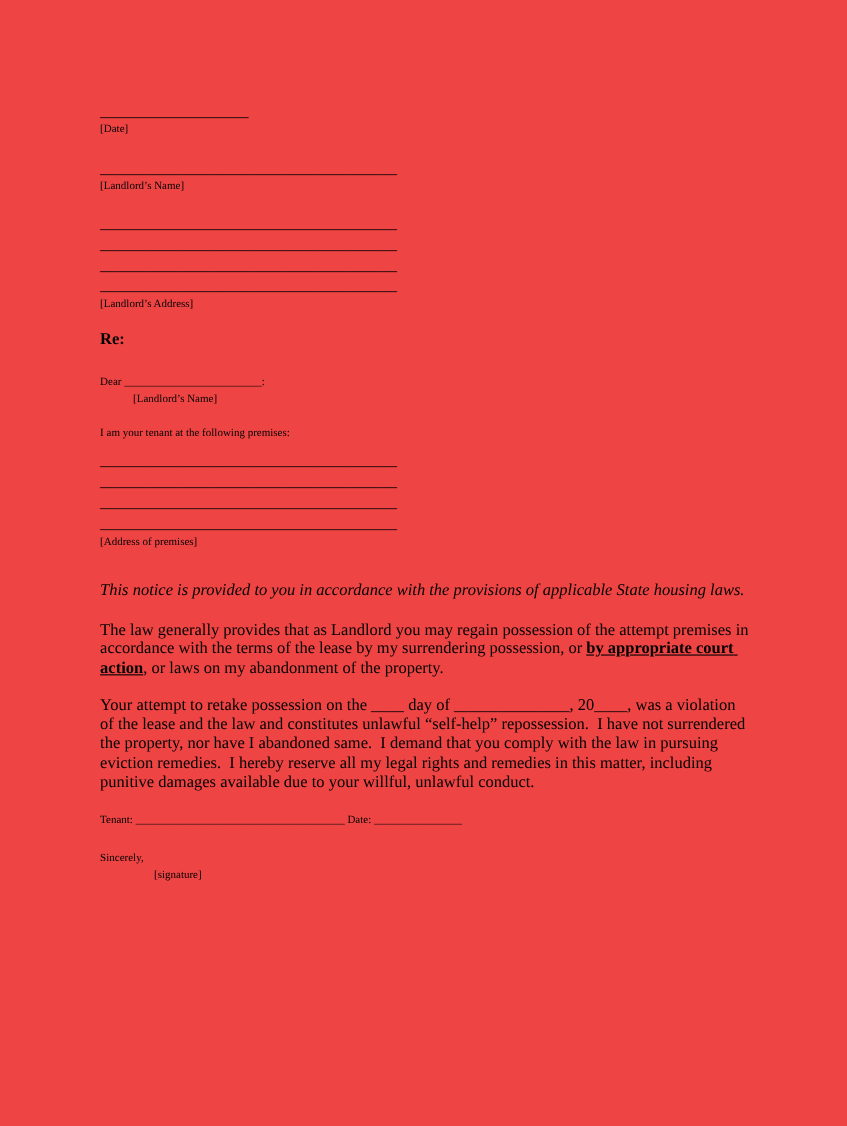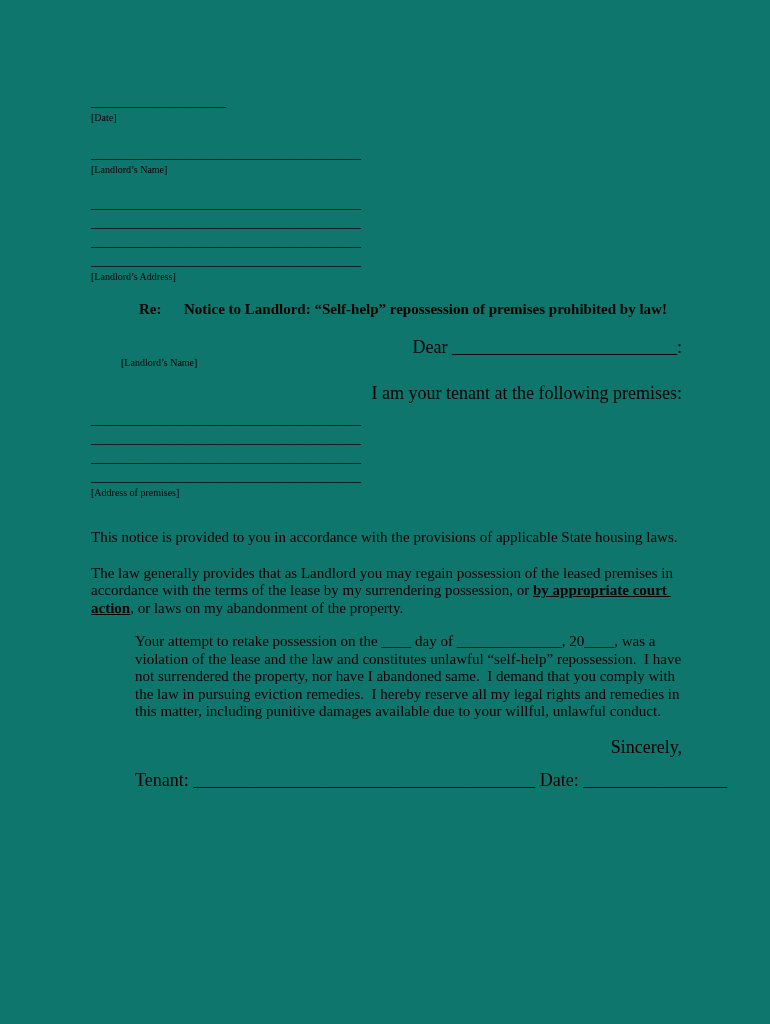--- a/index.html
+++ b/index.html
@@ -9,46 +9,44 @@
   }
   body {
     font-family: "Liberation Serif", serif;
     color: #000000;
     -webkit-font-smoothing: antialiased;
   }
   .page {
     position: relative;
     width: 770px;
     height: 1024px;
-    background: #0f766e;
+    background: #ef4444;
     padding: 92px 88px 40px 91px;
     overflow: hidden;
   }
   .line {
-    font-size: 18px;
+    font-size: 10px;
     line-height: 17px;
     white-space: pre;
-    text-align: right;
   }
   .blank-row {
     font-size: 15px;
     line-height: 19px;
     white-space: pre;
   }
   .bracket-label {
     font-size: 10px;
     line-height: 13px;
   }
   .re-line {
     font-weight: bold;
     font-size: 15px;
     line-height: 18px;
     margin-top: 17px;
     display: flex;
-    margin-left: 48px;
   }
   .re-prefix {
     display: inline-block;
     width: 45px;
     flex: 0 0 45px;
   }
   .salutation {
     margin-top: 21px;
   }
   .indent-30 { padding-left: 30px; }
@@ -57,24 +55,24 @@
     font-size: 15px;
     line-height: 17.5px;
     white-space: pre-wrap;
     max-width: 590px;
   }
   .bold-underline {
     font-weight: bold;
     text-decoration: underline;
   }
   .mt8  { margin-top: 8px; }
-  .mt16 { margin-top: 16px; margin-left: 44px; }
+  .mt16 { margin-top: 16px; }
   .mt18 { margin-top: 18px; }
   .mt20 { margin-top: 20px; }
-  .mt30 { margin-top: 30px; }
+  .mt30 { margin-top: 30px; font-style: italic; }
 </style>
 </head>
 <body>
 
 <div class="page">
 
   <div class="blank-row">__________________</div>
   <div class="bracket-label">[Date]</div>
 
   <div class="blank-row mt20">____________________________________</div>
@@ -83,38 +81,38 @@
   <div class="mt18">
     <div class="blank-row">____________________________________</div>
     <div class="blank-row">____________________________________</div>
     <div class="blank-row">____________________________________</div>
     <div class="blank-row">____________________________________</div>
     <div class="bracket-label">[Landlord’s Address]</div>
   </div>
 
   <div class="re-line">
     <span class="re-prefix">Re:</span>
-    <span>Notice to Landlord: “Self-help” repossession of premises prohibited by law!</span>
   </div>
 
   <div class="line salutation"><span>Dear </span><span>_________________________</span><span>:</span></div>
   <div class="bracket-label indent-30">[Landlord’s Name]</div>
 
   <div class="line mt16">I am your tenant at the following premises:</div>
   <div class="mt8">
     <div class="blank-row">____________________________________</div>
     <div class="blank-row">____________________________________</div>
     <div class="blank-row">____________________________________</div>
     <div class="blank-row">____________________________________</div>
     <div class="bracket-label">[Address of premises]</div>
   </div>
 
   <div class="para mt30">This notice is provided to you in accordance with the provisions of applicable State housing laws.</div>
 
-  <div class="para mt18"><span>The law generally provides that as Landlord you may regain possession of the leased premises in accordance with the terms of the lease by my surrendering possession, or </span><span class="bold-underline">by appropriate court action</span><span>, or laws on my abandonment of the property.</span></div>
+  <div class="para mt18"><span>The law generally provides that as Landlord you may regain possession of the attempt premises in accordance with the terms of the lease by my surrendering possession, or </span><span class="bold-underline">by appropriate court action</span><span>, or laws on my abandonment of the property.</span></div>
 
   <div class="para mt16">Your attempt to retake possession on the ____ day of ______________, 20____, was a violation of the lease and the law and constitutes unlawful “self-help” repossession.  I have not surrendered the property, nor have I abandoned same.  I demand that you comply with the law in pursuing eviction remedies.  I hereby reserve all my legal rights and remedies in this matter, including punitive damages available due to your willful, unlawful conduct.</div>
 
+  <div class="line mt16"><span>Tenant: </span><span>______________________________________</span><span> Date: </span><span>________________</span></div>
+
   <div class="line mt18">Sincerely,</div>
-
-  <div class="line mt16"><span>Tenant: </span><span>______________________________________</span><span> Date: </span><span>________________</span></div>
+  <div class="bracket-label indent-49">[signature]</div>
 
 </div>
 
 </body></html>

